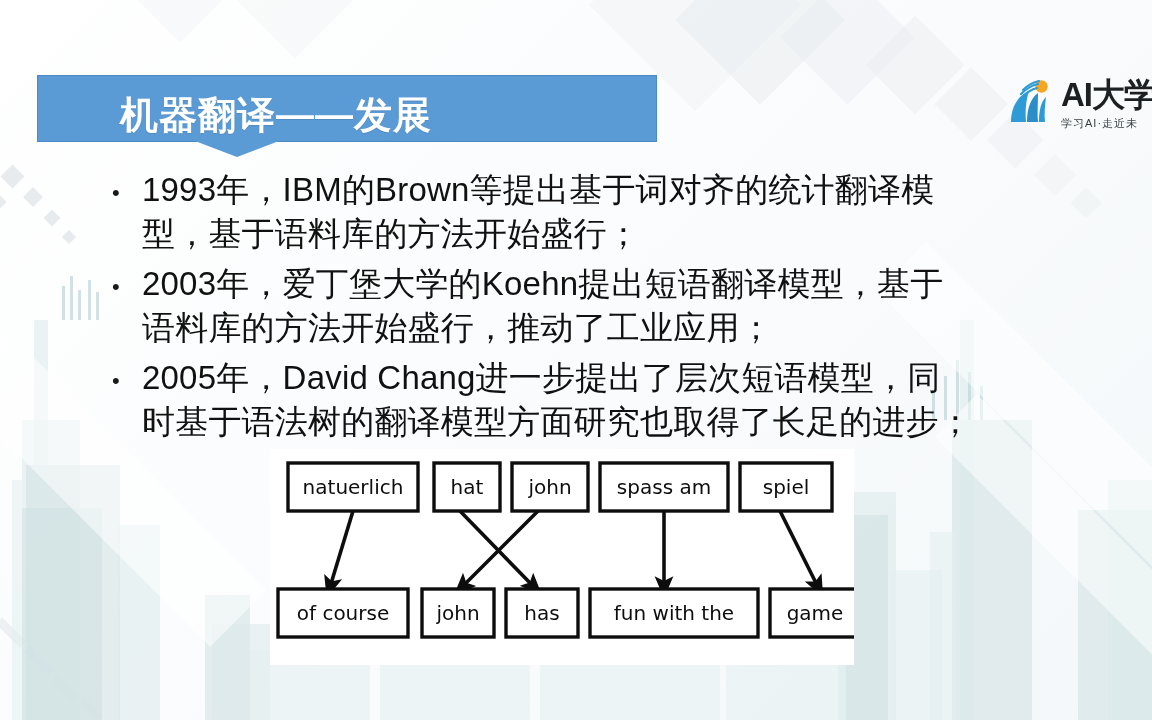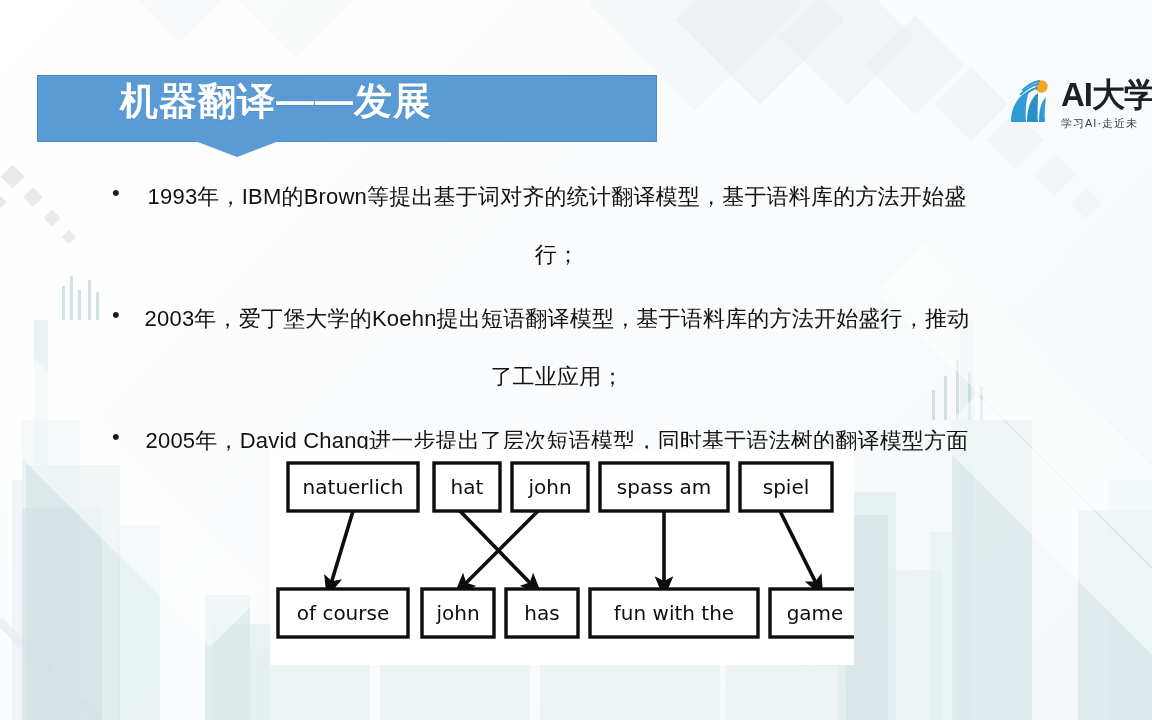--- a/index.html
+++ b/index.html
@@ -69,21 +69,21 @@
   #title-banner {
     position: absolute;
     left: 37px;
     top: 75px;
     width: 620px;
     height: 67px;
     background: #5b9bd5;
     border: 1px solid #4a89c4;
     box-sizing: border-box;
     display: flex;
-    align-items: flex-start;
+    align-items: flex-end;
     z-index: 5;
   }
   #title-text {
     color: #ffffff;
     font-size: 38px;
     font-weight: bold;
     letter-spacing: 1px;
     margin-left: 82px;
     white-space: nowrap;
     text-shadow: 0 1px 1px rgba(0,0,0,.10);
@@ -153,25 +153,24 @@
   .bullet-dot {
     flex: 0 0 auto;
     width: 30px;
     padding-top: 14px;
     font-size: 22px;
     line-height: 1;
     color: #1a1a1a;
   }
   .bullet-body {
     flex: 1 1 auto;
-    font-size: 22px;
-    line-height: 58px;
+    font-size: 33px;
+    line-height: 44px;
     color: #111111;
     letter-spacing: .2px;
-    text-align: center;
   }
 
   
   #diagram {
     position: absolute;
     left: 270px;
     top: 449px;
     width: 584px;
     height: 216px;
     background: #ffffff;

